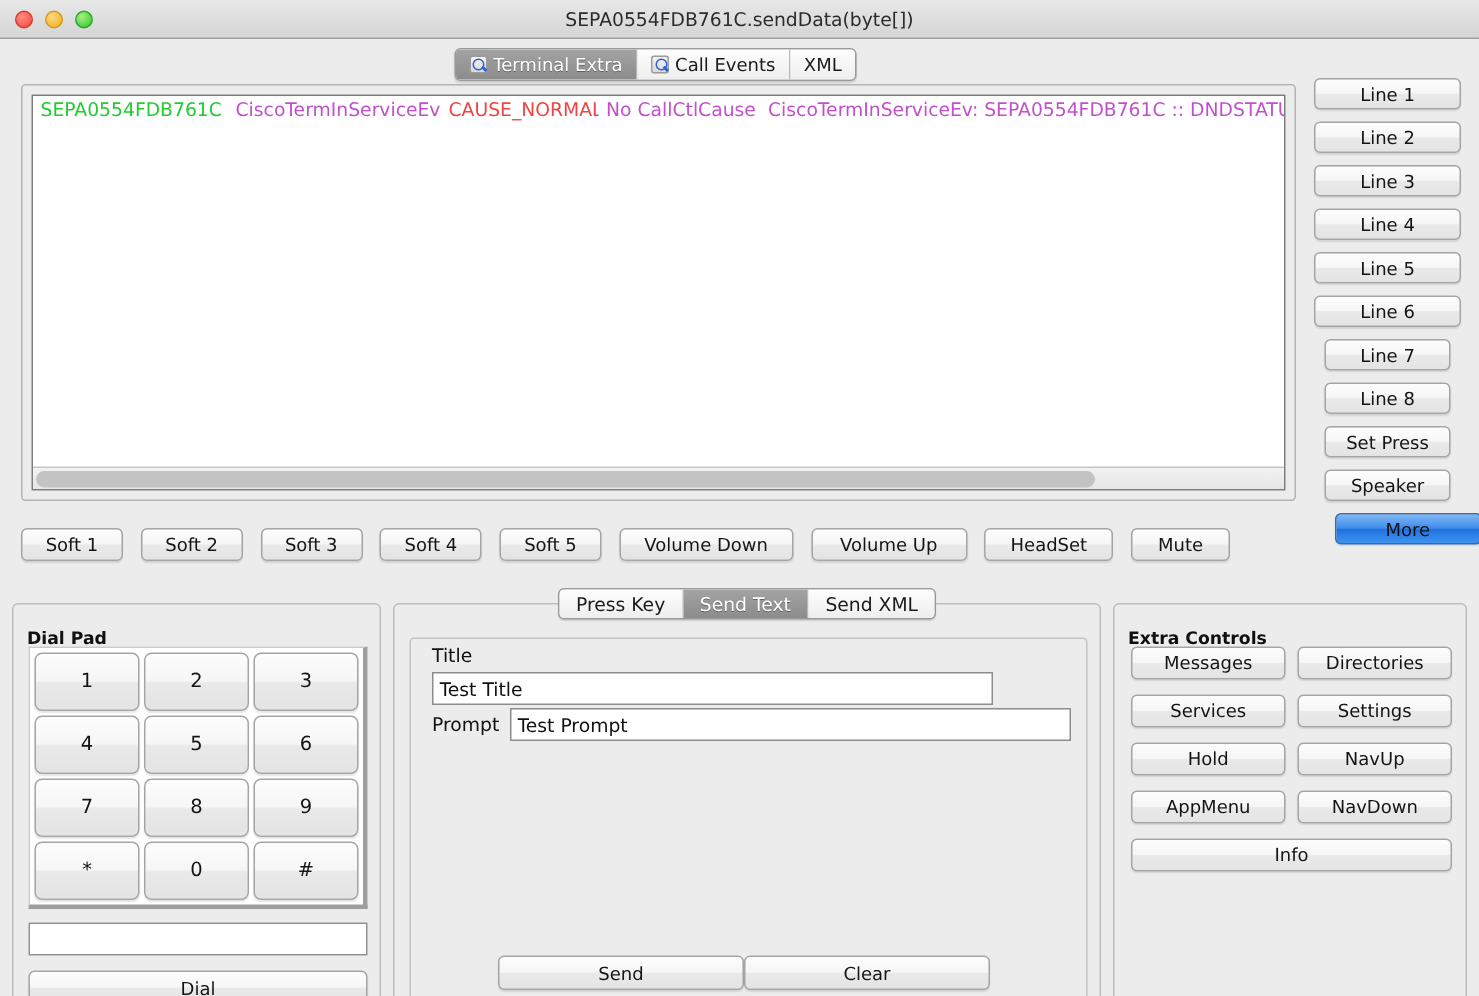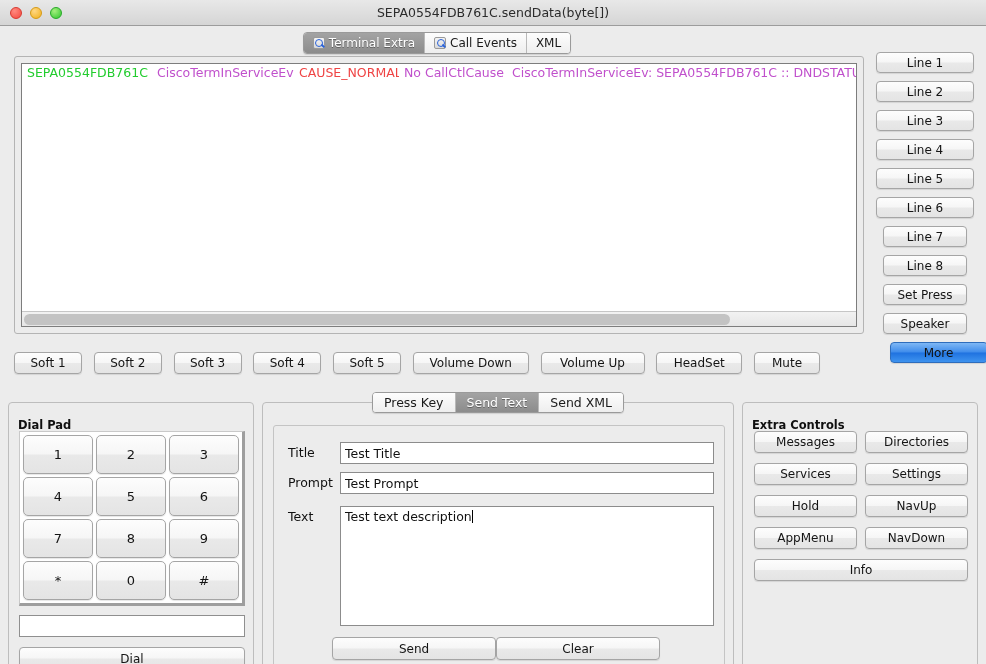--- a/index.html
+++ b/index.html
@@ -435,34 +435,30 @@
   <div class="group" id="sendpanel">
     <div class="inner-tabs">
       <div class="tabgroup" id="send-tabgroup">
           <div class="tab">Press Key</div>
           <div class="tab active">Send Text</div>
           <div class="tab">Send XML</div>
         </div>
     </div>
     <div class="send-inner">
 
-      <div class="field-row" style="top:16px;">
+      <div class="field-row" style="top:0;flex-direction:column;">
         <span class="field-label">Title</span>
         <input class="txtin" style="width: 374px; height: 22px;" value="Test Title">
       </div>
 
       <div class="field-row" style="top:46px;">
         <span class="field-label">Prompt</span>
         <input class="txtin" style="width: 374px; height: 22px;" value="Test Prompt">
       </div>
 
-      <div class="field-row" style="top:80px;">
-        <span class="field-label">Text</span>
-        <div class="txtin" style="width:374px;height:120px;"><span>Test text description</span><span class="caret"></span></div>
-      </div>
 
       <div class="sendrow">
         <div class="btn">Send</div>
         <div class="btn">Clear</div>
       </div>
     </div>
   </div>
 
   <div class="group" id="extra">
     <div class="group-title">Extra Controls</div>

